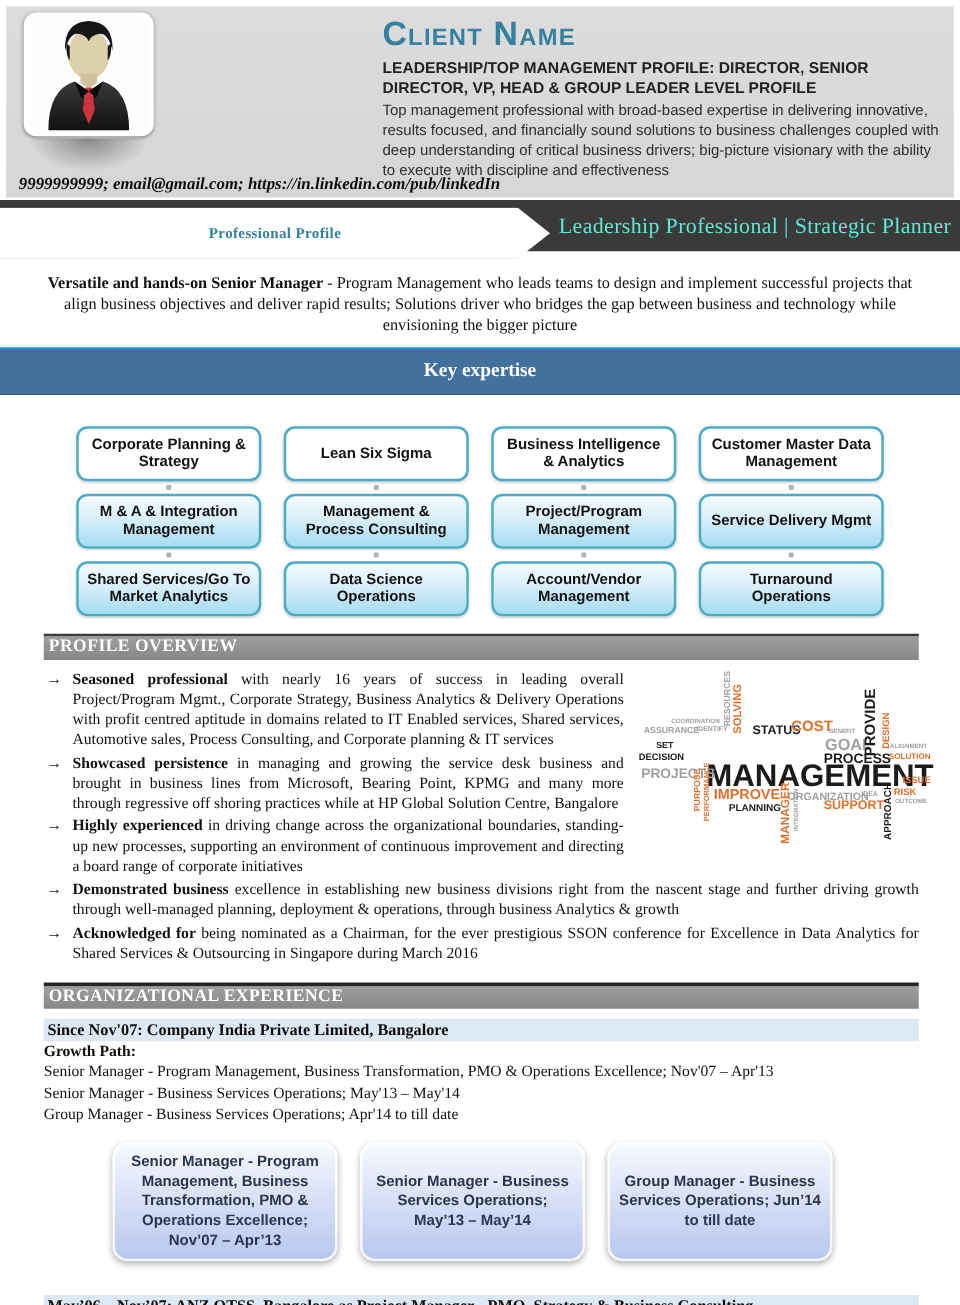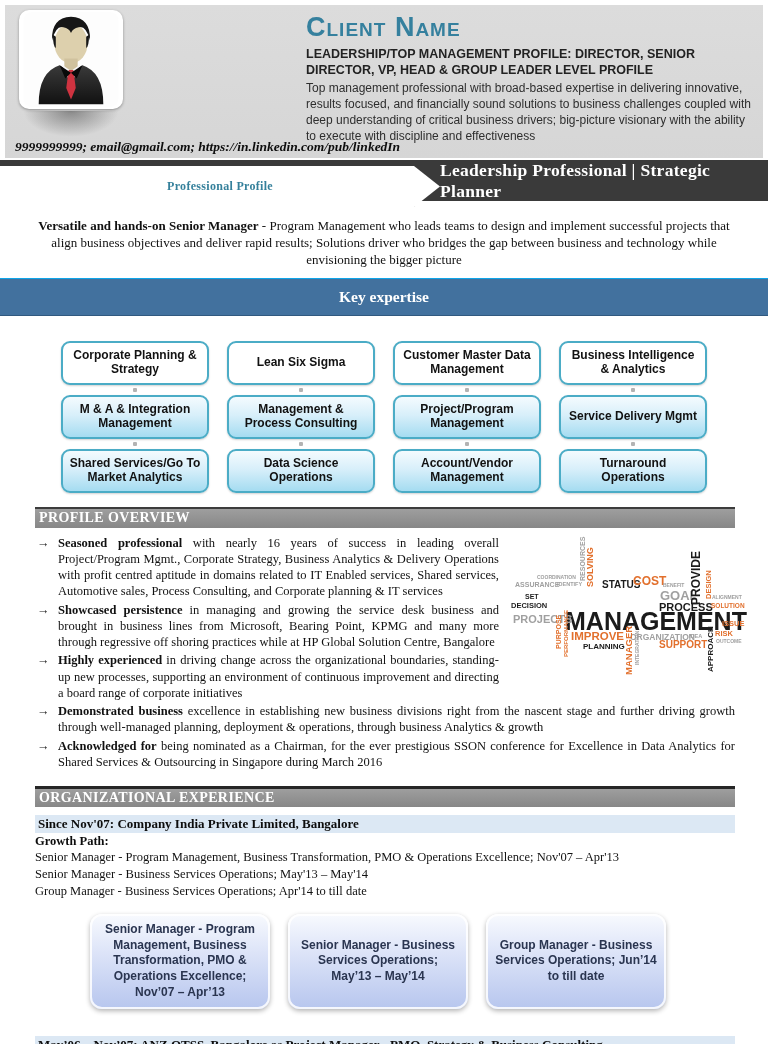--- a/index.html
+++ b/index.html
@@ -13,21 +13,21 @@
   .photo-reflection { position:absolute; left:18px; top:106px; width:96px; height:26px; background:radial-gradient(ellipse at 50% 0%, rgba(40,40,40,.45), rgba(214,214,214,0) 70%); }
   .header-text { margin-left:285px; margin-right:10px; font-family:"Liberation Sans", sans-serif; }
   .client-name { font-size:27px; font-weight:bold; font-variant:small-caps; color:#35809e; letter-spacing:1px; line-height:1.1; }
   .headline { margin-top:3px; font-size:12.5px; font-weight:bold; color:#222; line-height:1.3; text-transform:uppercase; }
   .head-para { margin-top:3px; font-size:12px; color:#2e2e2e; line-height:1.32; }
   .contact-line { position:absolute; left:0; bottom:3px; width:100%; padding:0 10px; font-size:13.5px; font-weight:bold; font-style:italic; color:#0d0d0d; }
 
   
   .banner { position:relative; height:47px; margin-top:2px; }
   .banner-bar { position:absolute; top:0; left:0; right:0; height:41px; background:#3a3a3a; }
-  .banner-title { position:absolute; top:0; left:440px; right:0; height:41px; display:flex; align-items:center; justify-content:center; color:#ffffff; font-weight:bold; font-size:17.5px; letter-spacing:.3px; }
+  .banner-title { position:absolute; top:0; left:440px; right:0; height:41px; display:flex; align-items:center; justify-content:center; color:#5eead4; font-weight:normal; font-size:17.5px; letter-spacing:.3px; }
   .tab { position:absolute; top:6px; left:0; width:440px; height:41px; background:#fff; clip-path:polygon(0 0, calc(100% - 26px) 0, 100% 50%, calc(100% - 26px) 100%, 0 100%); display:flex; align-items:center; justify-content:center; box-shadow:0 2px 4px rgba(0,0,0,.3); }
   .tab span { font-family:Liberation Serif, serif; font-weight:bold; font-size:12px; color:#35809b; letter-spacing:.3px; }
 
   
   .intro { margin:11px 38px 0 38px; text-align:center; font-size:13px; color:#111; line-height:1.3; }
   .intro b { font-weight:bold; }
 
   
   .key-bar { margin-top:9px; height:38px; background:#42719e; border-top:1px solid #0ea5e9; border-bottom:1px solid #31597f; display:flex; align-items:center; justify-content:center; color:#fff; font-weight:bold; font-size:15.5px; }
   .grid-wrap { margin-top:25px; }
@@ -106,22 +106,22 @@
 <div class="intro">
   <b>Versatile and hands-on Senior Manager</b><span> - Program Management who leads teams to design and implement successful projects that align business objectives and deliver rapid results; Solutions driver who bridges the gap between business and technology while envisioning the bigger picture</span>
 </div>
 
 <div class="key-bar">Key expertise</div>
 
 <div class="grid-wrap">
   <div class="grid-row">
     <div class="exp-box white">Corporate Planning &amp; Strategy</div>
     <div class="exp-box white">Lean Six Sigma</div>
+    <div class="exp-box white">Business Intelligence &amp; Analytics</div>
     <div class="exp-box white">Customer Master Data Management</div>
-    <div class="exp-box white">Business Intelligence &amp; Analytics</div>
   </div>
   <div class="dot-row">
       <i></i>
       <i></i>
       <i></i>
       <i></i>
     </div>
   <div class="grid-row">
     <div class="exp-box blue">M &amp; A &amp; Integration Management</div>
     <div class="exp-box blue">Management &amp; Process Consulting</div>

